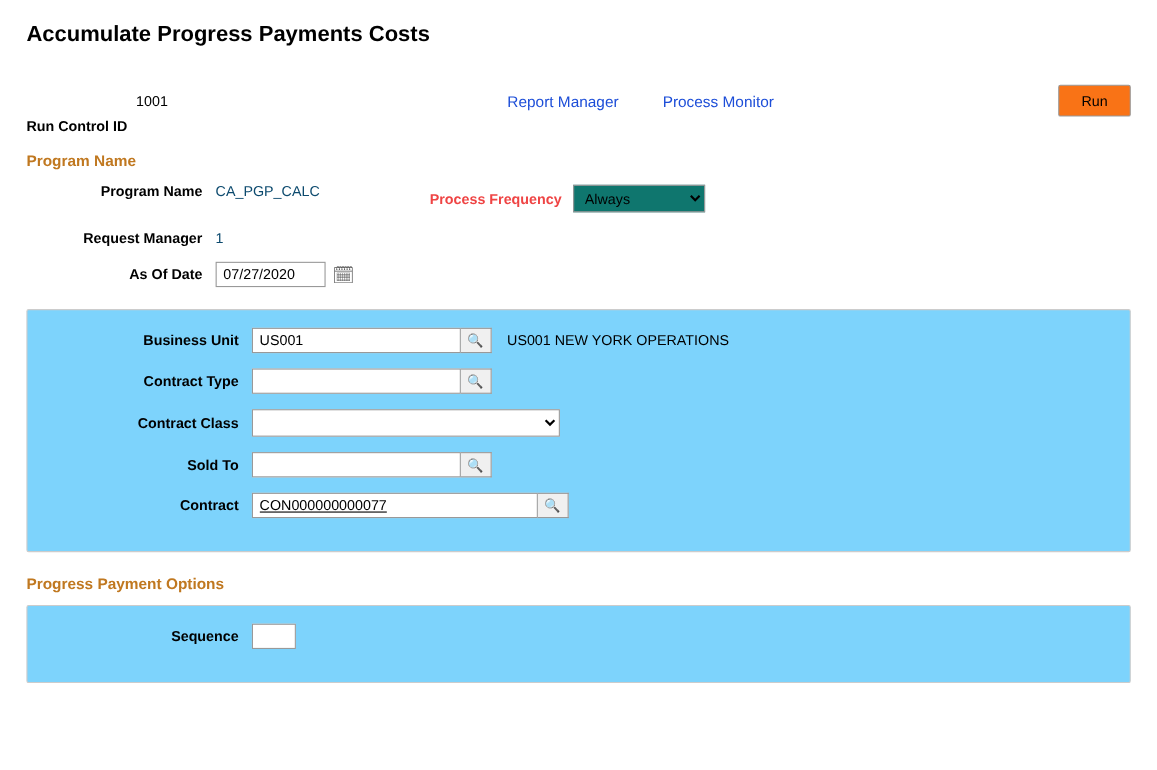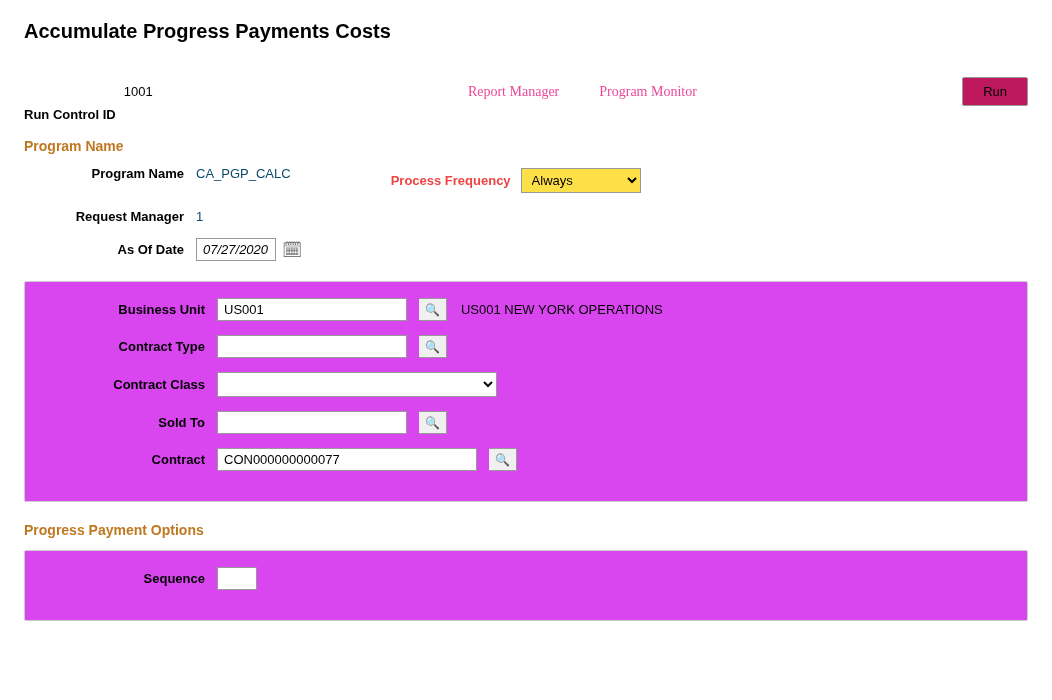--- a/index.html
+++ b/index.html
@@ -35,29 +35,28 @@
       color: #000;
     }
     .run-control-row .links {
       display: flex;
       gap: 40px;
       flex: 1;
       justify-content: center;
       margin-right: 10px;
     }
     .run-control-row .links a {
-      color: #ec4899;
+      color: #1d4ed8;
       text-decoration: none;
       font-size: 14px;
       cursor: pointer;
-      font-family: Liberation Serif, serif;
     }
     .run-button {
       border: 1px solid #999;
-      background: #be185d;
+      background: #f97316;
       padding: 6px 20px;
       font-size: 13px;
       cursor: pointer;
       border-radius: 2px;
     }
     .section-title {
       color: #c07820;
       font-weight: bold;
       font-size: 14px;
       margin-bottom: 12px;
@@ -83,61 +82,61 @@
     .process-freq-label {
       font-weight: bold;
       margin-right: 10px;
       color: #ef4444;
     }
     select.process-freq-select {
       border: 1px solid #999;
       padding: 3px 6px;
       font-size: 13px;
       min-width: 120px;
-      background: #fde047;
+      background: #0f766e;
     }
     .date-input-wrap {
       display: flex;
       align-items: center;
       gap: 6px;
     }
     .date-input {
       border: 1px solid #999;
       padding: 3px 6px;
       font-size: 13px;
-      width: 80px;
-      font-style: italic;
+      width: 100px;
     }
     .calendar-icon {
       cursor: pointer;
       font-size: 16px;
       color: #555;
     }
     .contract-options-section {
       margin-bottom: 20px;
     }
     .options-box {
       border: 1px solid #ccc;
-      padding: 16px 20px;
+      padding: 16px 32px;
       border-radius: 2px;
-      background: #d946ef;
+      background: #7dd3fc;
     }
     .input-with-search {
       display: flex;
       align-items: center;
-      gap: 12px;
+      gap: 0;
     }
     .text-input {
       border: 1px solid #999;
       padding: 3px 6px;
       font-size: 13px;
       min-width: 130px;
     }
     .text-input-wide {
       min-width: 260px;
+      text-decoration: underline;
     }
     .search-btn {
       border: 1px solid #999;
       border-left: none;
       background: #f0f0f0;
       padding: 3px 6px;
       cursor: pointer;
       font-size: 13px;
     }
     .search-icon-char {
@@ -183,21 +182,21 @@
 </head>
 <body>
 
 <h1 class="page-title">Accumulate Progress Payments Costs</h1>
 
 <div class="run-control-row">
   <span class="rc-label">Run Control ID</span>
   <span class="rc-value">1001</span>
   <div class="links">
     <a>Report Manager</a>
-    <a>Program Monitor</a>
+    <a>Process Monitor</a>
   </div>
   <button class="run-button">Run</button>
 </div>
 
 <div class="program-name-section">
   <div class="section-title">Program Name</div>
 
   <div class="top-row-with-program">
     <div class="left-fields">
       <div class="field-row">

